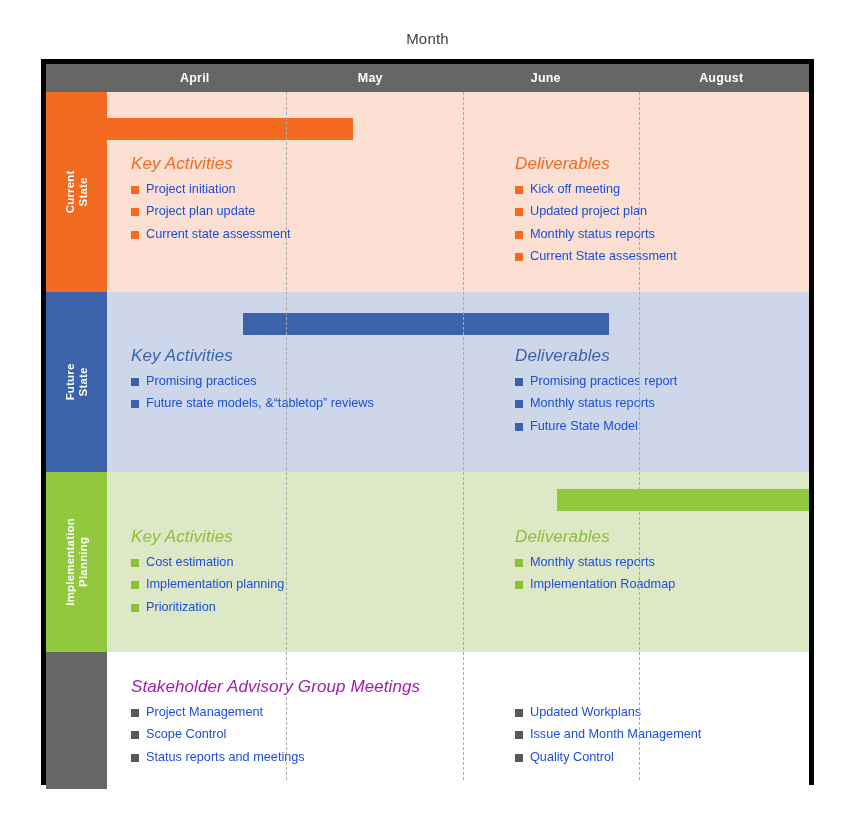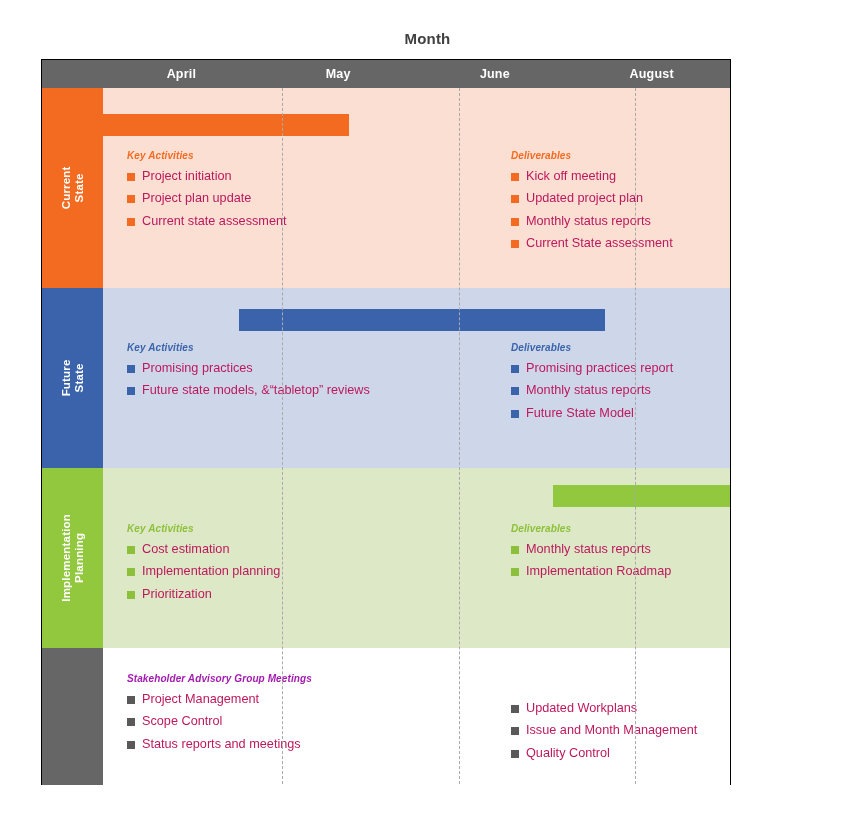--- a/index.html
+++ b/index.html
@@ -7,30 +7,30 @@
     width:854px;height:824px;background:#ffffff;
     font-family:"Liberation Sans", sans-serif;
     -webkit-font-smoothing:antialiased;
     overflow:hidden;
   }
 
   
   #chart-title{
     position:absolute;left:41px;top:30px;width:773px;
     text-align:center;
-    font-size:15px;font-weight:bold;color:#404040;
+    font-size:15px;font-weight:normal;color:#404040;
     letter-spacing:.2px;
   }
 
   
   #chart{
     position:absolute;left:41px;top:59px;
-    width:690px;height:726px;
+    width:773px;height:726px;
     box-sizing:border-box;
-    border:1px solid #000000;
+    border:5px solid #000000;
     background:#ffffff;
   }
 
   
   #month-header{
     position:absolute;left:0;top:0;width:100%;height:28px;
     background:#666666;
     display:flex;
   }
   #month-header .spacer{width:61px;flex:none;}
@@ -66,27 +66,27 @@
 
   
   .bar{position:absolute;height:22px;z-index:4;}
 
   
   .cols{position:absolute;left:0;top:0;width:100%;height:100%;z-index:5;}
   .col{position:absolute;top:0;}
   .col.activities{left:24px;}
   .col.deliverables{left:370px;margin-left:38px;}
   .heading{
-    font-style:italic;font-weight:bold;font-size:10px;
+    font-style:italic;font-weight:normal;font-size:17px;
     letter-spacing:.1px;margin-bottom:9px;white-space:nowrap;
   }
   ul.items{list-style:none;margin:0;padding:0;}
   ul.items li{
     display:flex;align-items:flex-start;
-    font-size:12.7px;color:#be185d;line-height:1.05;
+    font-size:12.7px;color:#1d4ed8;line-height:1.05;
     margin-bottom:9px;white-space:nowrap;
   }
   ul.items li .bullet{
     width:8px;height:8px;flex:none;margin-right:7px;margin-top:3px;
     display:inline-block;
   }
 
   
   #row-current-state{top:28px;height:200px;background:#fadfd2;}
   #row-current-state .side{background:#f26b21;}

